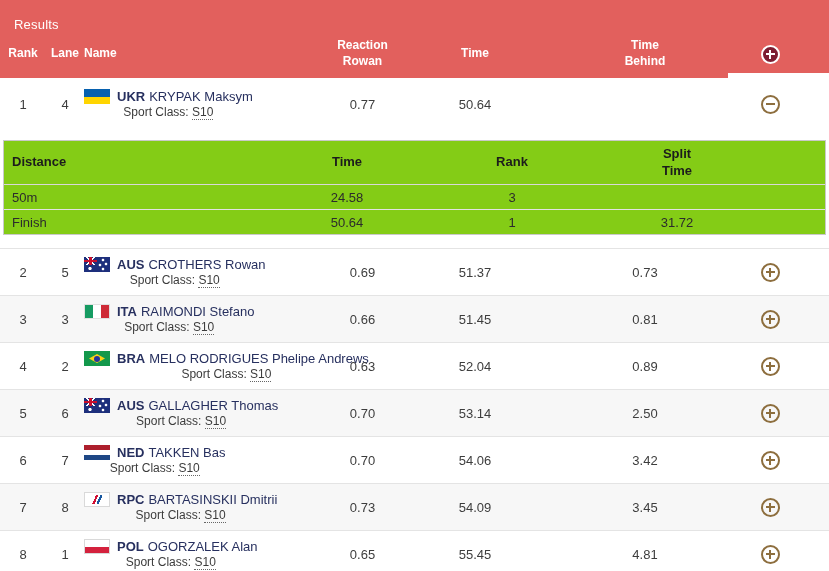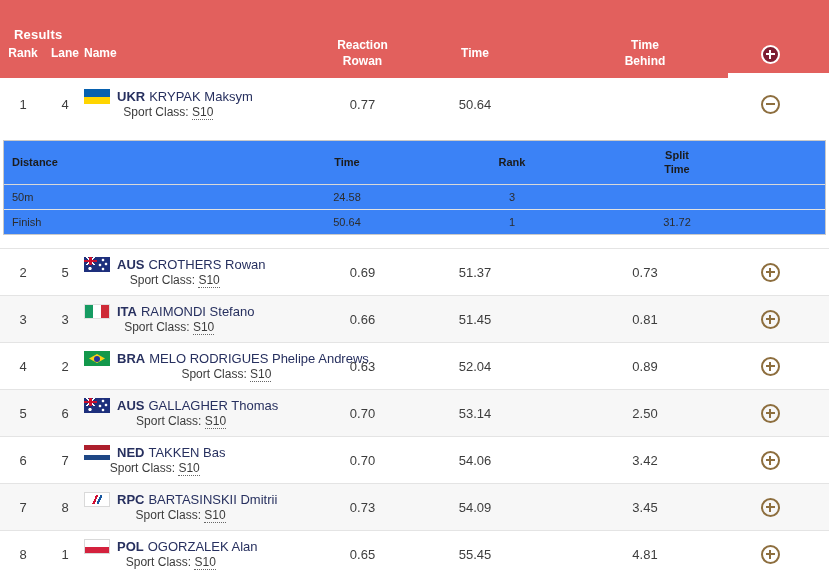--- a/index.html
+++ b/index.html
@@ -8,21 +8,21 @@
     font-family:"Liberation Sans","DejaVu Sans",sans-serif;
     -webkit-font-smoothing:antialiased;
   }
   .page{position:relative;width:829px;height:571px;}
 
   
   .results-header{
     position:relative;height:78px;background:var(--header-red,#e2605d);color:#fff;
   }
   .results-title{
-    position:absolute;top:27px;left:14px;font-size:13px;font-weight:bold;letter-spacing:.2px;
+    position:absolute;top:17px;left:14px;font-size:13px;font-weight:normal;letter-spacing:.2px;
   }
   .hcols{
     position:absolute;left:0;right:0;bottom:0;height:48px;
     display:flex;align-items:center;font-size:12px;font-weight:bold;line-height:1.3;
   }
   .header-notch{position:absolute;right:0;bottom:0;width:101px;height:5px;background:#fff;}
 
   
   .col-rank{width:46px;text-align:center;flex:0 0 auto;}
   .col-lane{width:38px;text-align:center;flex:0 0 auto;}
@@ -111,21 +111,21 @@
   }
   .expand-all::before{
     content:'';position:absolute;left:3px;right:3px;top:50%;height:2px;margin-top:-1px;background:#fff;
   }
   .expand-all::after{
     content:'';position:absolute;top:3px;bottom:3px;left:50%;width:2px;margin-left:-1px;background:#fff;
   }
 
   
   .splits-panel{
-    margin:10px 3px 13px 3px;border:1px solid #c9c9c9;background:#3b82f6;color:#2c2c2c;font-size:11px;
+    margin:10px 3px 13px 3px;border:1px solid #c9c9c9;background:#84cc16;color:#2c2c2c;font-size:13px;
   }
   .sp-row{display:flex;align-items:center;}
   .sp-head{height:43px;font-weight:bold;color:#1c1c1c;border-bottom:1px solid #d8d8d8;line-height:1.25;}
   .sp-data{height:24px;}
   .sp-data + .sp-data{border-top:1px solid #e2e2e2;align-items:center;}
   .sp-distance{width:240px;padding-left:8px;text-align:left;flex:0 0 auto;}
   .sp-time{width:190px;text-align:center;flex:0 0 auto;}
   .sp-rank{width:140px;text-align:center;flex:0 0 auto;}
   .sp-split{width:190px;text-align:center;flex:0 0 auto;}
   .sp-head .lbl{display:inline-block;}

